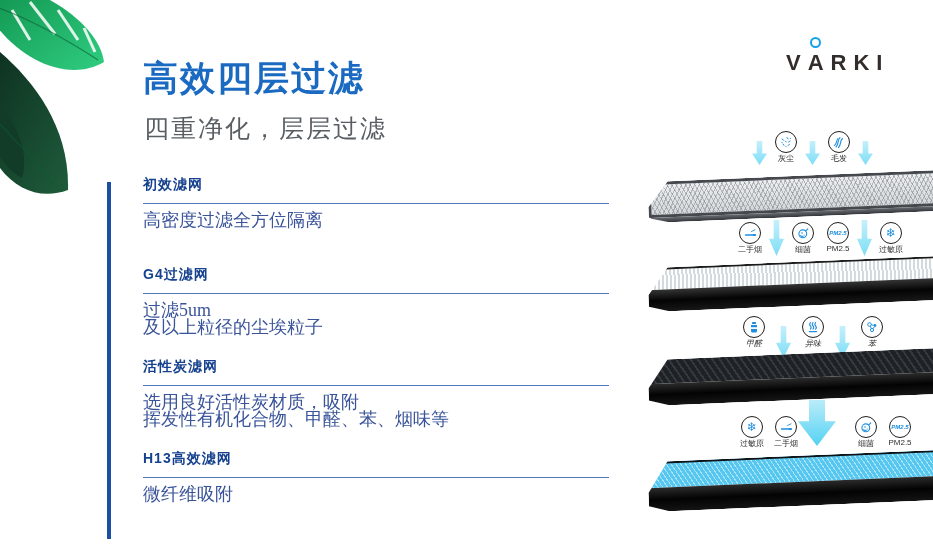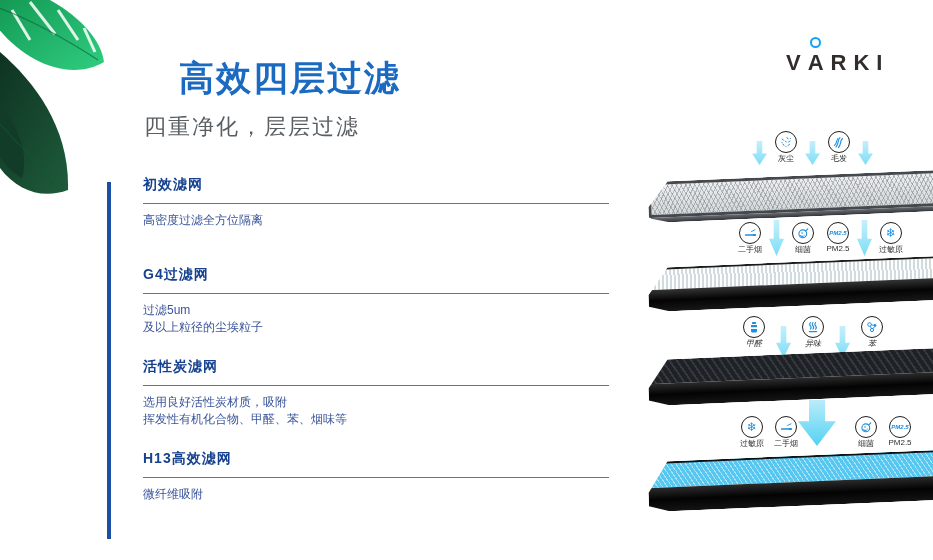--- a/index.html
+++ b/index.html
@@ -11,30 +11,30 @@
 
   
   .logo{position:absolute;left:786px;top:50px;width:150px;color:#322d2b;
         font-weight:700;font-size:22px;letter-spacing:7px;}
   .logo .awrap{position:relative;display:inline-block;}
   .logo .ring{position:absolute;left:2px;top:-13px;width:7px;height:7px;border:2.6px solid #14a3ea;
         border-radius:50%;}
 
   
   .title{position:absolute;left:143px;top:55px;font-size:35px;font-weight:800;
-         color:#1b6ac2;letter-spacing:2px;margin-left:36px;}
-  .subtitle{position:absolute;left:144px;top:112px;font-size:22px;color:#595e63;letter-spacing:2px;}
+         color:#1b6ac2;letter-spacing:2px;}
+  .subtitle{position:absolute;left:144px;top:112px;font-size:25px;color:#595e63;letter-spacing:2px;}
 
   
   .vbar{position:absolute;left:107px;top:182px;width:4px;height:357px;background:#1a4fa4;}
   .section{position:absolute;left:143px;width:466px;}
   .s1{top:176px}.s2{top:266px}.s3{top:358px}.s4{top:450px}
   .section h3{margin:0;font-size:14px;font-weight:700;color:#16418e;letter-spacing:1px;}
   .section .rule{height:1px;background:#5077ba;margin-top:9px;}
-  .section .line{font-size:12px;color:#3a549a;line-height:17px;margin-top:0;}
+  .section .line{font-size:18px;color:#3a549a;line-height:17px;margin-top:0;font-family:Liberation Serif, serif;}
   .section .lines{margin-top:8px;}
 
   
   .diagram{position:absolute;left:648px;top:118px;width:285px;height:400px;}
 
   .panel{position:absolute;left:0;width:294px;transform:rotate(-2.4deg);transform-origin:50% 50%;}
   .pshape{clip-path:polygon(0 62%,7% 0,100% 0,100% 100%,7% 100%,0 88%);}
   .p1{top:58px}.p2{top:144px}.p3{top:236px}.p4{top:338px}
   .p1 .face{height:30px;border:3px solid #45494e;border-radius:2px;background:
       repeating-linear-gradient(62deg,rgba(120,126,132,.45) 0 1px,transparent 1px 4px),

